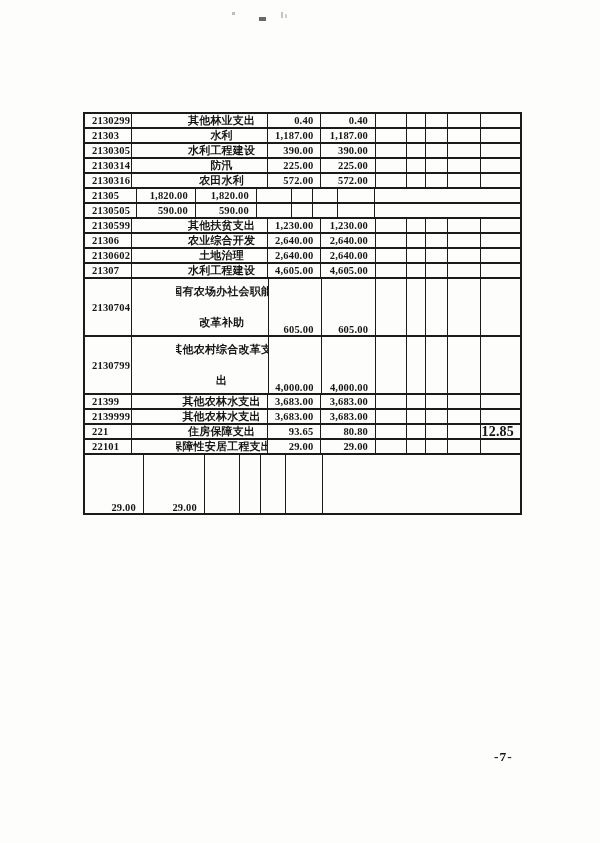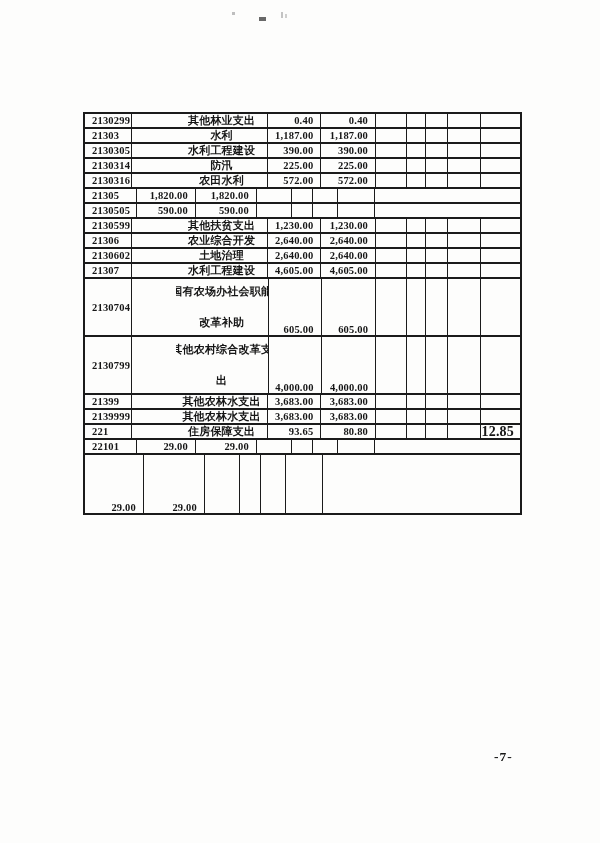--- a/index.html
+++ b/index.html
@@ -306,20 +306,24 @@
     <div class="cell c-v1">93.65</div>
     <div class="cell c-v2">80.80</div>
     <div class="cell c-a"></div>
     <div class="cell c-b"></div>
     <div class="cell c-c"></div>
     <div class="cell c-d"></div>
     <div class="cell c-e">12.85</div>
   </div>
       <div class="t-row">
     <div class="cell c-code">22101</div>
+    <div class="cell c-name">
+      <span class="name-line">保障性安居工程支出</span>
+
+    </div>
     <div class="cell c-v1">29.00</div>
     <div class="cell c-v2">29.00</div>
     <div class="cell c-a"></div>
     <div class="cell c-b"></div>
     <div class="cell c-c"></div>
     <div class="cell c-d"></div>
     <div class="cell c-e"></div>
   </div>
       <div class="t-row tall">
     <div class="cell c-v1">29.00</div>

